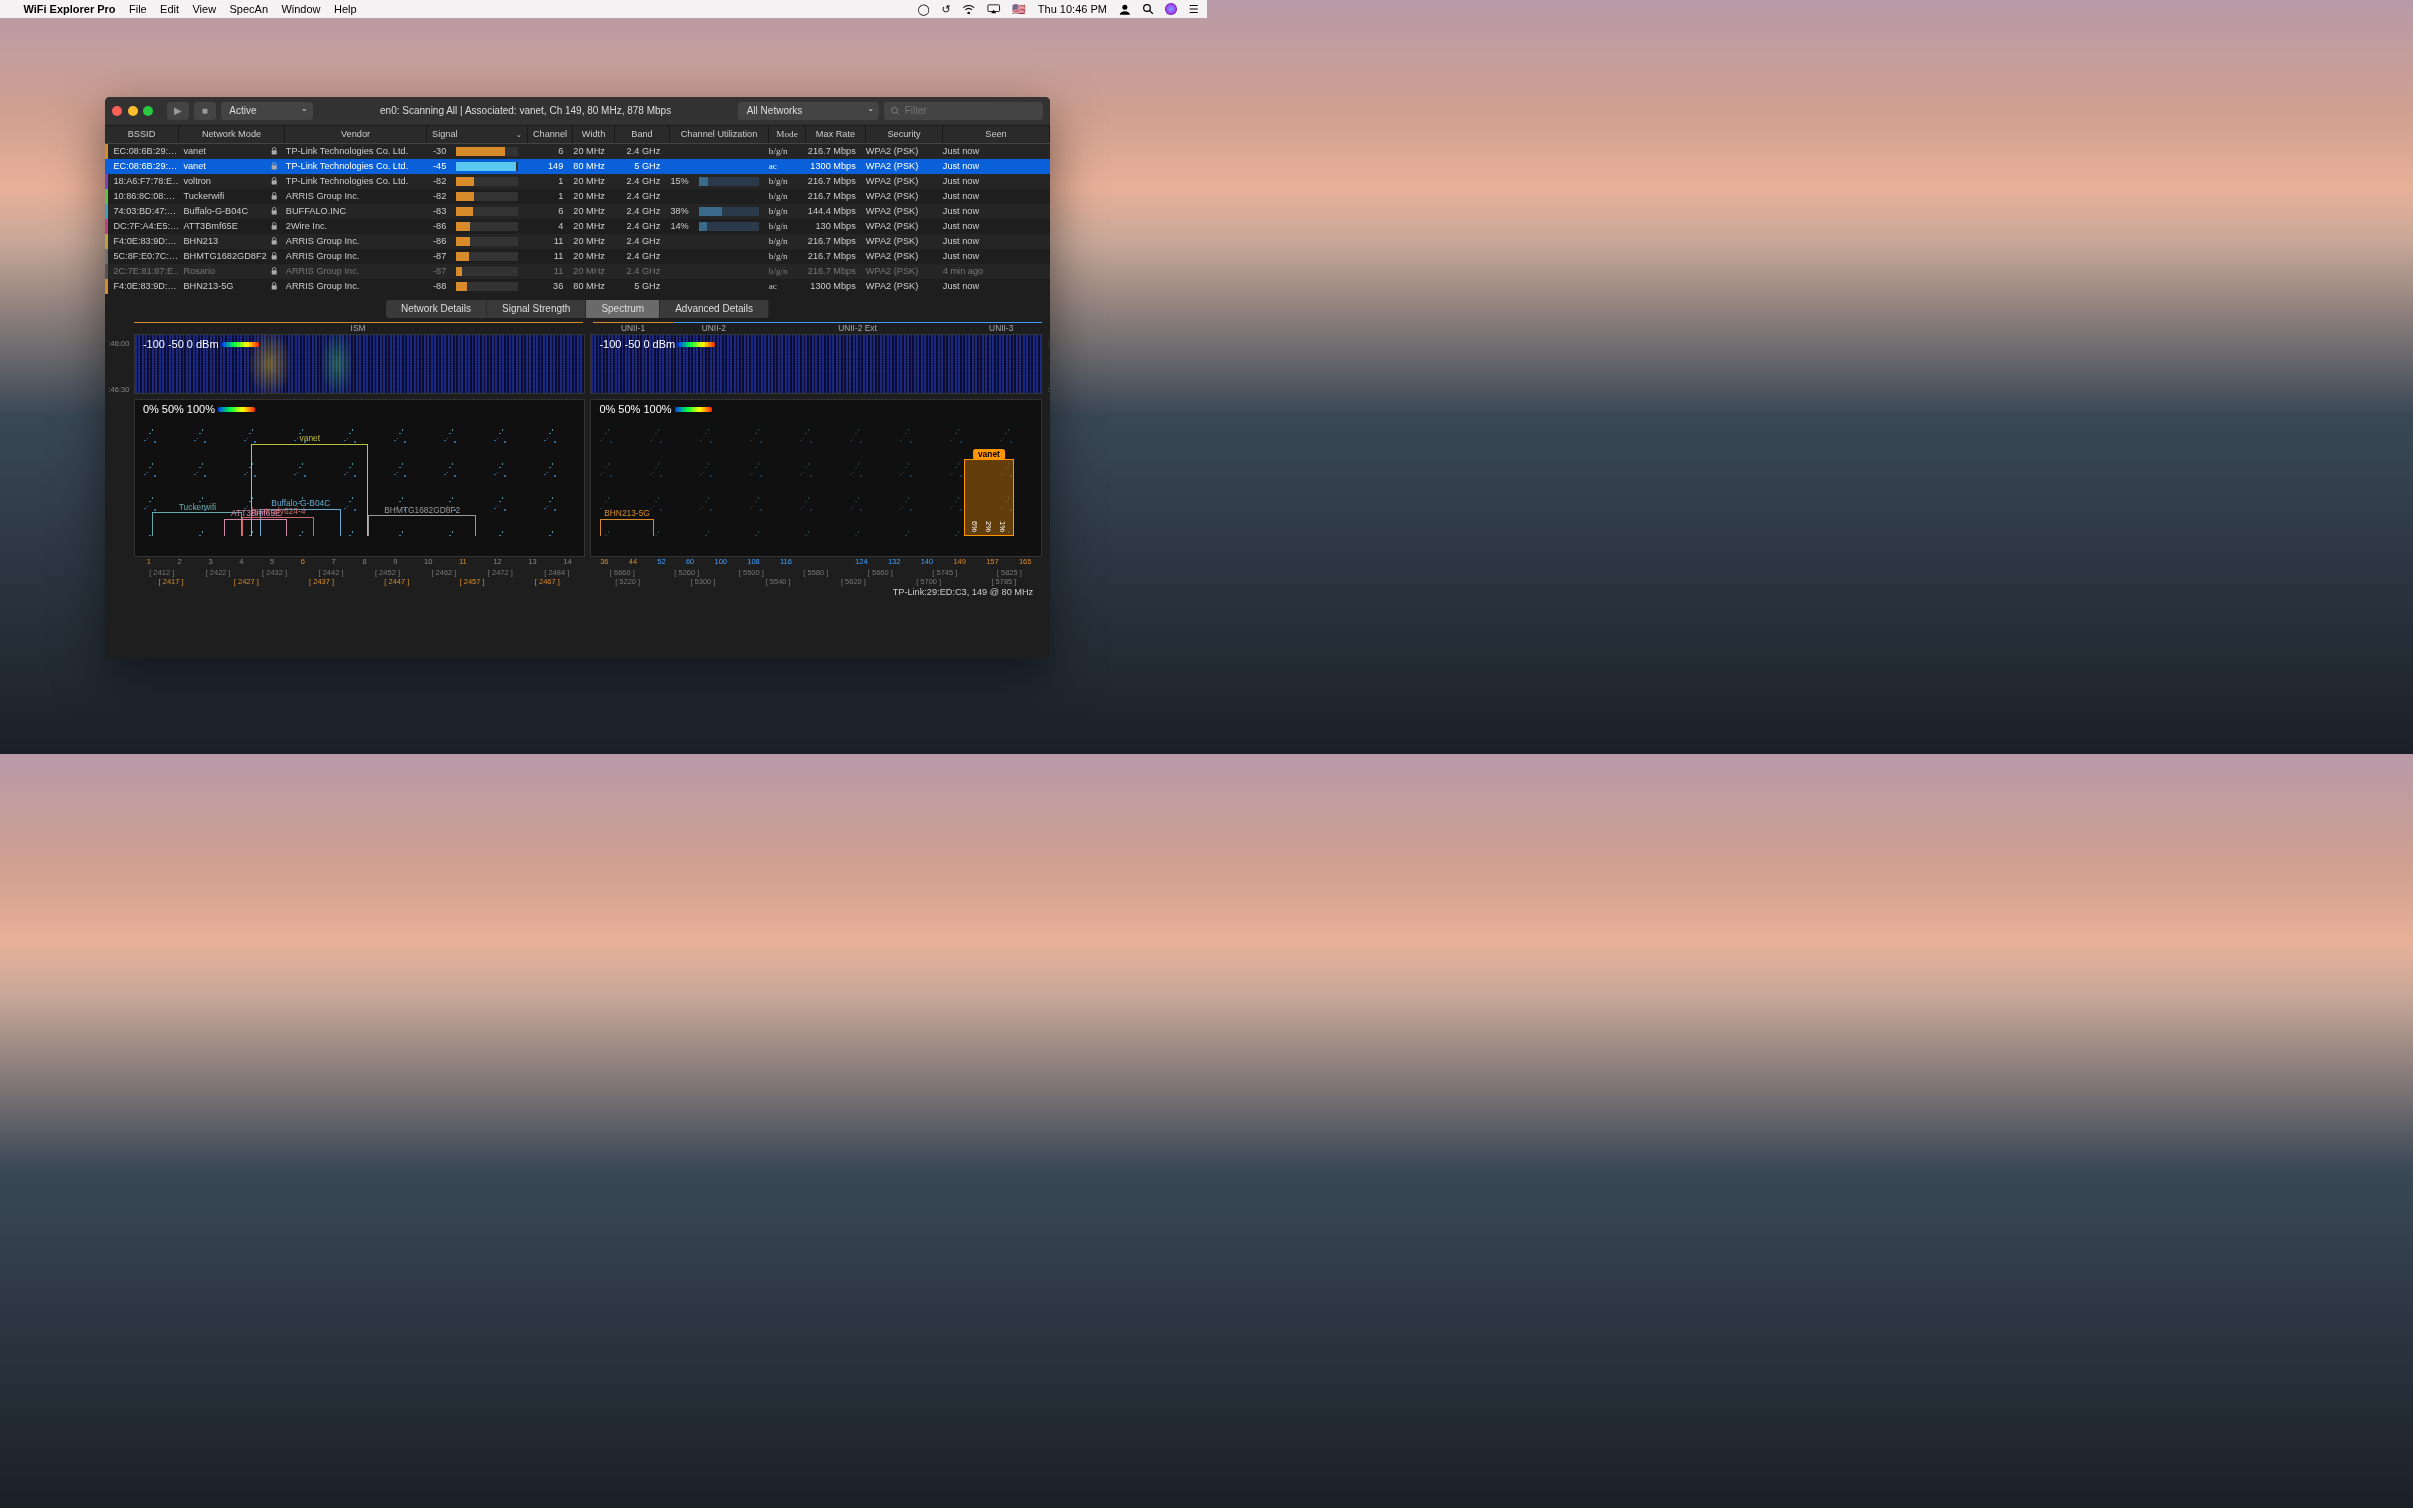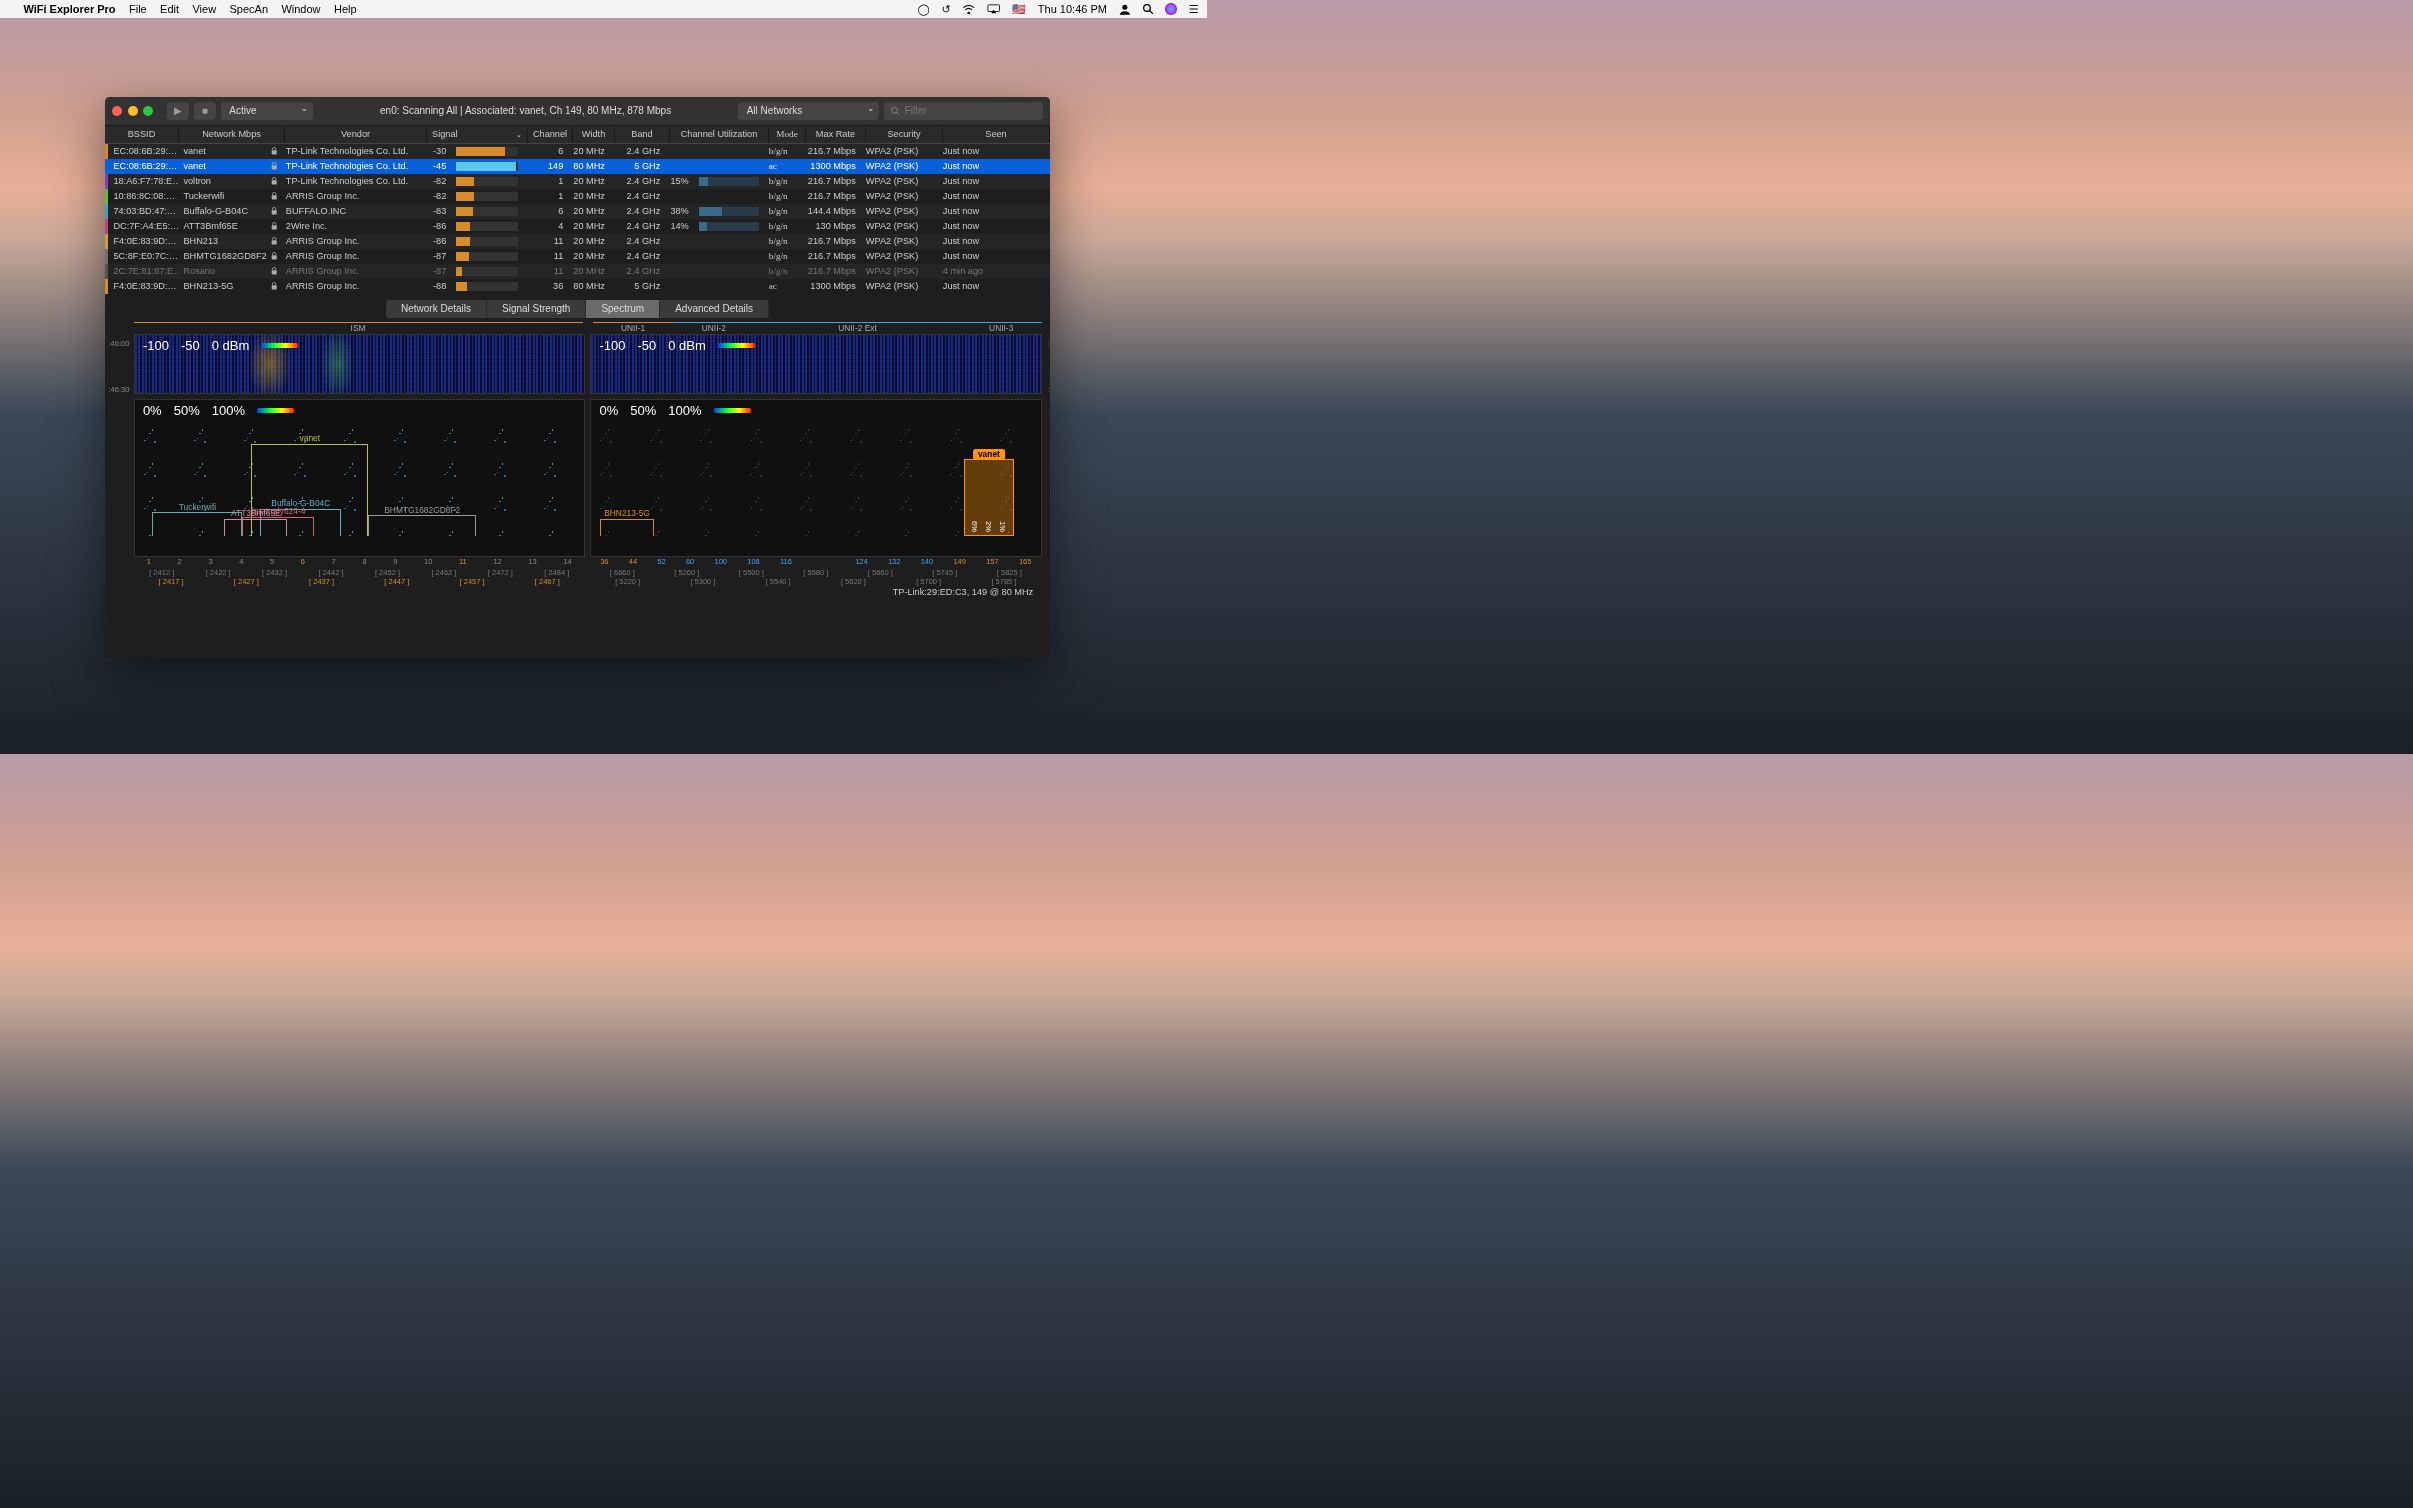--- a/index.html
+++ b/index.html
@@ -97,21 +97,21 @@
 .wf { flex:1; background:#0a0a30; position:relative; overflow:hidden; border:0.8px solid #333;}
 .wf-noise { position:absolute; inset:0; background:
   repeating-linear-gradient(90deg, rgba(40,60,200,0.5) 0 1.7px, rgba(10,10,50,0.8) 1.7px 3.4px),
   repeating-linear-gradient(0deg, rgba(80,200,80,0.15) 0 0.8px, transparent 0.8px 2.5px);
 }
 .wf-noise.strong::after{ content:""; position:absolute; inset:0; background:
   radial-gradient(ellipse 8% 100% at 30% 50%, rgba(255,200,0,0.4), transparent 60%),
   radial-gradient(ellipse 6% 100% at 45% 50%, rgba(100,255,100,0.3), transparent 60%);
 }
 .time-lbl { position:absolute; font-size:7.5px; color:#888; }
-.legend { position:absolute; top:3.4px; left:8.4px; font-size:13px; color:#fff; z-index:2; display:flex; gap:12px; align-items:center;}
+.legend { position:absolute; top:3.4px; left:8.4px; font-size:11px; color:#fff; z-index:2; display:flex; gap:3px; align-items:center;}
 .legend .grad{ width:37px; height:5px; background:linear-gradient(90deg,#0040ff,#00ff40,#ffff00,#ff2000); display:inline-block; border-radius:1.7px;}
 
 .density-row { display:flex; gap:5px; height:158px; margin-top:5px; position:relative;}
 .dens { flex:1; background:#101010; border:0.8px solid #333; position:relative; overflow:hidden;}
 .xaxis { position:absolute; bottom:1.7px; left:0; right:0; display:flex; justify-content:space-around; font-size:7.5px; color:#888;}
 .xaxis .ch.hot{color:#d88b2a;}
 .freq-row { font-size:7.5px; color:#777; display:flex; justify-content:space-around; }
 .netbox { position:absolute; border:0.8px solid; border-bottom:none; font-size:8.4px; }
 .netbox .lbl { position:absolute; top:-11.7px; left:50%; transform:translateX(-50%); white-space:nowrap;}
 .scatter { position:absolute; inset:13.4px 0 20px 0; background:
@@ -201,21 +201,21 @@
       <svg width="10" height="10" viewBox="0 0 12 12">
           <circle cx="5" cy="5" r="4" stroke="#999" fill="none"></circle>
           <line x1="8" y1="8" x2="11" y2="11" stroke="#999"></line>
         </svg>
       <input placeholder="Filter" style="">
     </div>
   </div>
 
   <div class="table-head">
     <div class="th c-bssid center">BSSID</div>
-    <div class="th c-name center" style="width:106px">Network Mbps</div>
+    <div class="th c-name center" style="width:106px">Network Mode</div>
     <div class="th c-vendor center">Vendor</div>
     <div class="th center" style="width:101px">
         <span>Signal</span>
         <span style="margin-left:auto;font-size:7.5px">⌄</span>
       </div>
     <div class="th c-chan center">Channel</div>
     <div class="th c-width center">Width</div>
     <div class="th c-band center">Band</div>
     <div class="th center" style="width:99px">Channel Utilization</div>
     <div class="th c-mode center">Mode</div>

